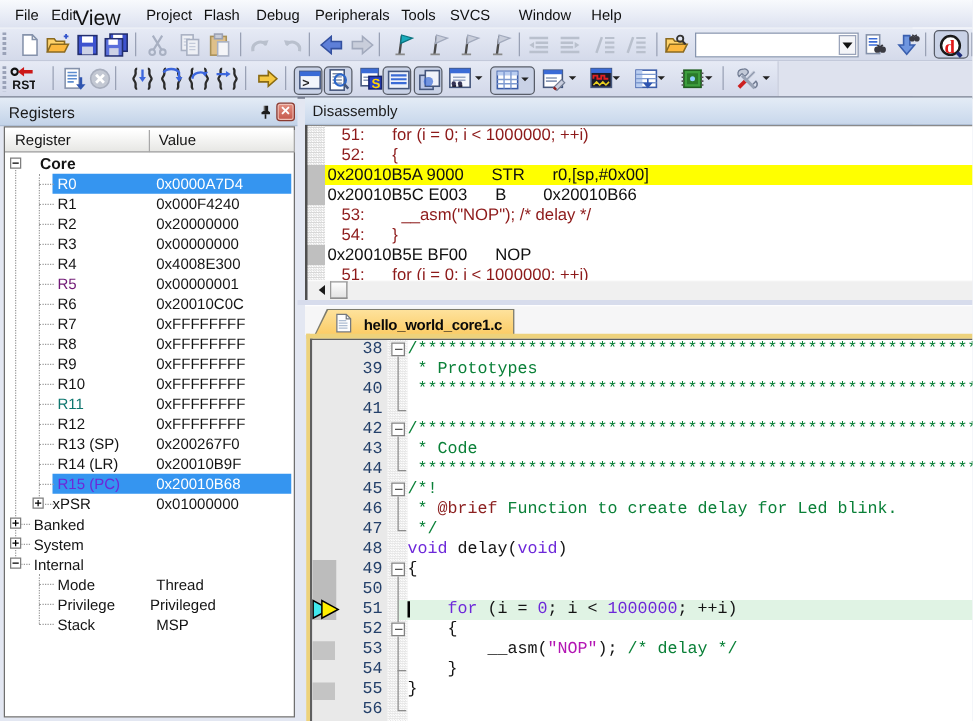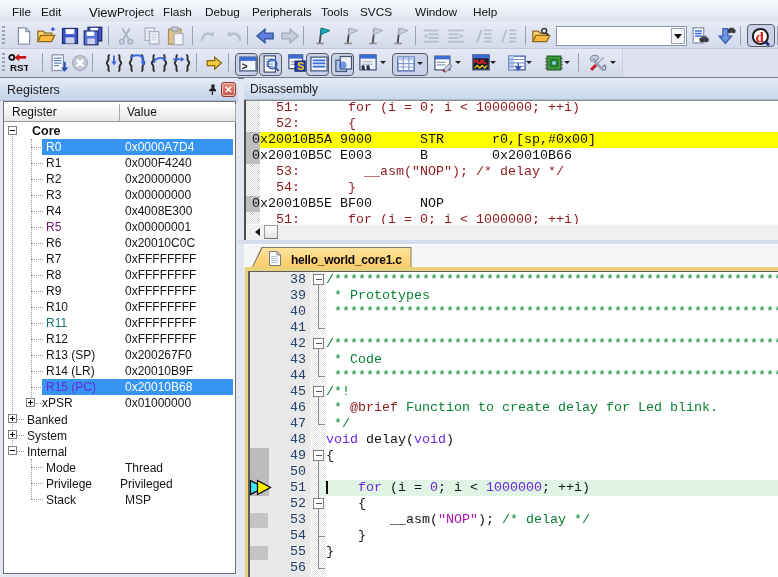--- a/index.html
+++ b/index.html
@@ -6,38 +6,38 @@
  font-family:"Liberation Sans",sans-serif;font-size:12px;color:#141414}
 .a{position:absolute}
 .sep{position:absolute;width:1px;background:#99a1b5}
 .press{position:absolute;width:24px;height:24px;border:1.6px solid #585d68;background:#c9d2e6;border-radius:4px}
 .ic{position:absolute;width:20px;height:20px}
 .dd{position:absolute;width:0;height:0;border:3.5px solid transparent;border-top-color:#222;margin-top:3px}
 .exp{position:absolute;width:9px;height:9px;border:1px solid #7e7e7e;background:#fff}
 .exp b{position:absolute;left:1px;top:3px;width:5px;height:1px;background:#000}
 .exp i{position:absolute;left:3px;top:1px;width:1px;height:5px;background:#000}
 .trow{position:absolute;height:16px;line-height:16px}
-.dline{position:absolute;left:252px;height:16px;color:#111;font-family:Liberation Mono, monospace;font-size:13.33px;line-height:16px;white-space:pre}
+.dline{position:absolute;left:262px;height:16px;color:#111;font-family:Liberation Sans, sans-serif;font-size:13.33px;line-height:16px;white-space:pre}
 .src{color:#8d1a1a}
 .eline{position:absolute;left:326px;height:16px;font-family:"Liberation Mono",monospace;font-size:13.33px;line-height:16px;white-space:pre;color:#141414}
 .lnum{position:absolute;left:270px;width:36px;height:16px;text-align:right;color:#24406a;font-family:"Liberation Mono",monospace;font-size:13.33px;line-height:16px}
 .k{color:#6d28d9}.c{color:#0a8038}.s{color:#b315b3}.m{color:#8c2020}
 .fbox{position:absolute;left:313px;width:11px;height:11px;border:1px solid #828282;background:#fff}
 .fbox b{position:absolute;left:1.5px;top:4px;width:6px;height:1px;background:#555}
 .fv{position:absolute;left:318px;width:1px;background:#8c8c8c}
 .fh{position:absolute;left:318px;width:7px;height:1px;background:#8c8c8c}
 .dot{border-left:1px dotted #9c9c9c;width:1px;position:absolute}
 .doth{border-top:1px dotted #9c9c9c;height:1px;position:absolute}
 </style></head><body>
 <div id="app">
 
 <div class="a" style="left:0;top:0;width:778px;height:22px;background:linear-gradient(#f8fafd,#dde2f0)"></div>
 <div class="a" style="left:12px;top:4.5px;font-size:11.8px;color:#101010">File</div>
 <div class="a" style="left:41px;top:4.5px;font-size:11.8px;color:#101010">Edit</div>
-<div class="a" style="left:89px;top:4.5px;font-size:13px;color:#101010">View</div>
+<div class="a" style="left:60px;top:4.5px;font-size:17px;color:#101010">View</div>
 <div class="a" style="left:117px;top:4.5px;font-size:11.8px;color:#101010">Project</div>
 <div class="a" style="left:163px;top:4.5px;font-size:11.8px;color:#101010">Flash</div>
 <div class="a" style="left:205px;top:4.5px;font-size:11.8px;color:#101010">Debug</div>
 <div class="a" style="left:252px;top:4.5px;font-size:11.8px;color:#101010">Peripherals</div>
 <div class="a" style="left:321px;top:4.5px;font-size:11.8px;color:#101010">Tools</div>
 <div class="a" style="left:360px;top:4.5px;font-size:11.8px;color:#101010">SVCS</div>
 <div class="a" style="left:415px;top:4.5px;font-size:11.8px;color:#101010">Window</div>
 <div class="a" style="left:473px;top:4.5px;font-size:11.8px;color:#101010">Help</div>
 <div class="a" style="left:0;top:22px;width:778px;height:27px;background:linear-gradient(#e6eaf5,#d4daea);border-top:1px solid #eef1f8;border-bottom:1px solid #c3c9da"></div>
 <div class="a" style="left:0;top:49px;width:778px;height:28px;background:linear-gradient(#e6eaf5,#d2d8e9)"></div>

